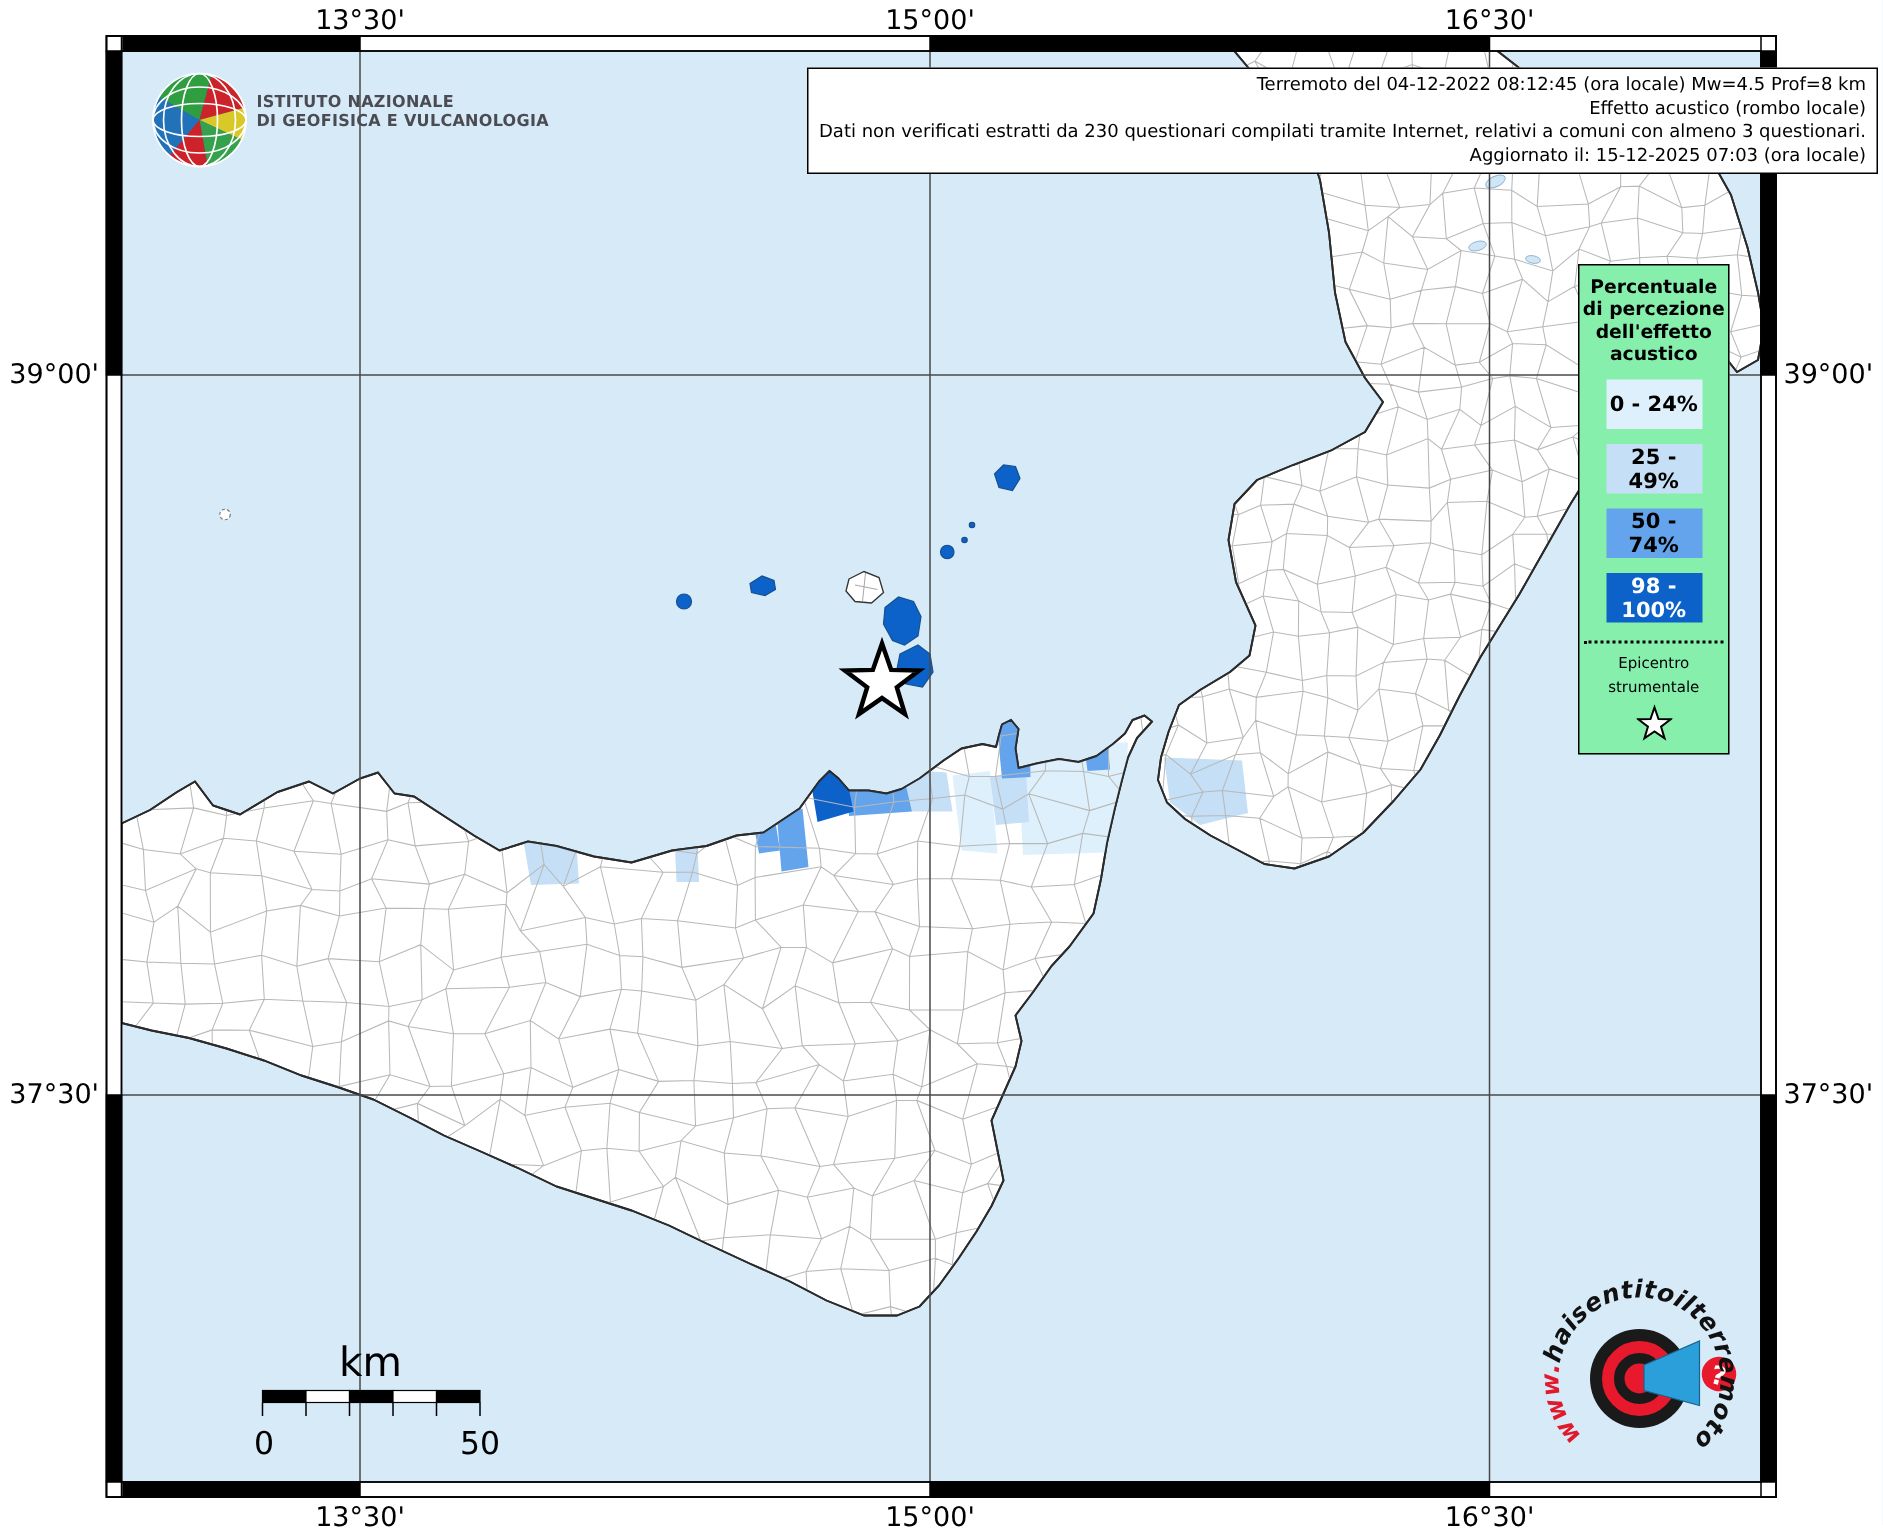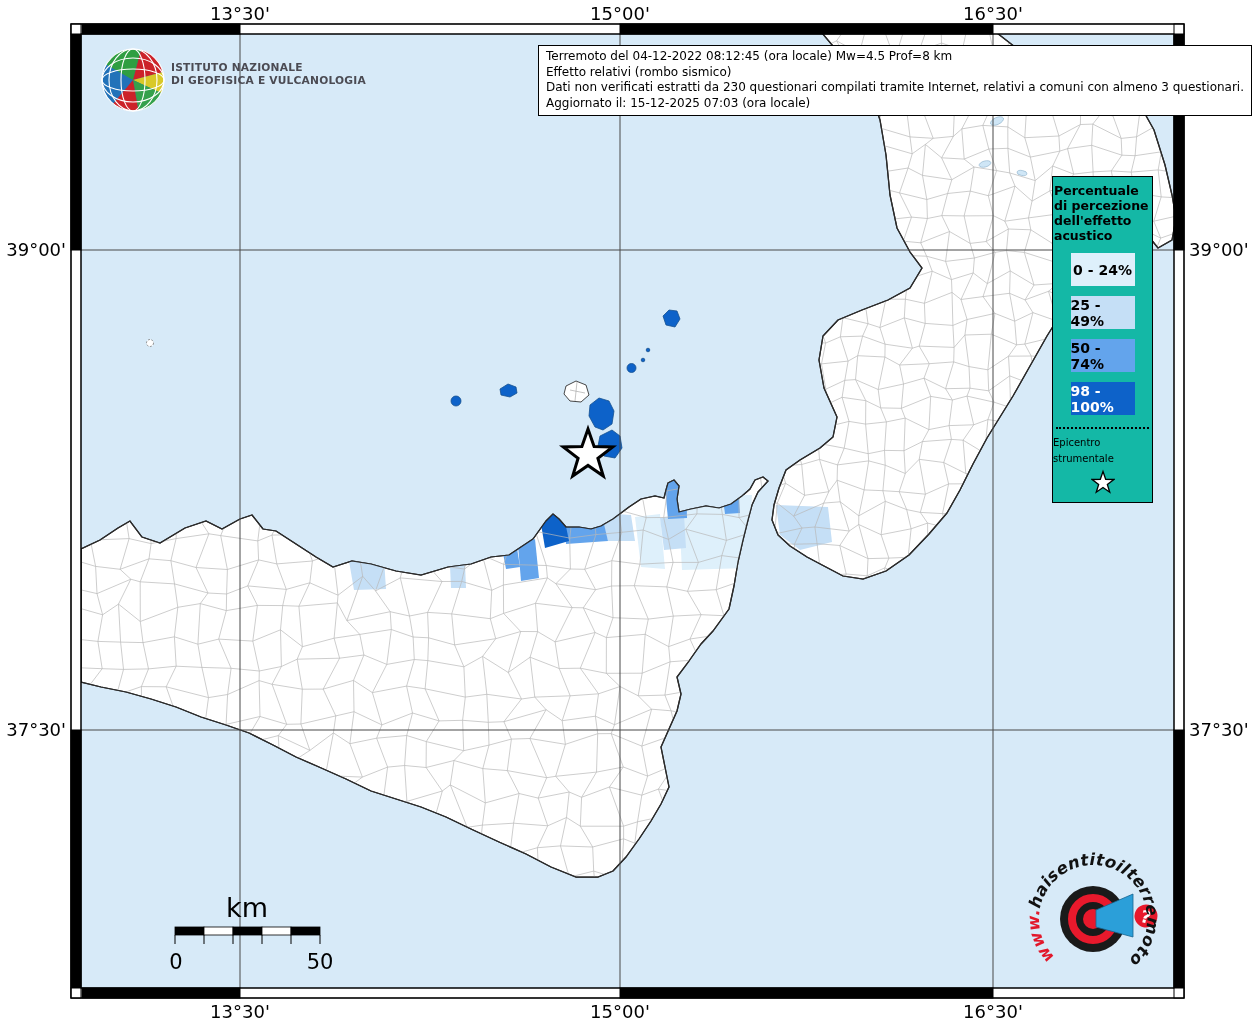--- a/index.html
+++ b/index.html
@@ -11,25 +11,25 @@
   .mesh{fill:none;stroke:#b8b8b8;stroke-width:0.7;}
   .c1{fill:#def0fb;}.c2{fill:#c5dff6;}.c3{fill:#63a4ec;}.c4{fill:#0d62c9;}
   .isl{fill:#0d62c9;stroke:#15508f;stroke-width:0.8;}
   .grid{stroke:#484848;stroke-width:1;}
   .frame-b{fill:#000;stroke:#000;stroke-width:1;}
   .frame-w{fill:#fff;stroke:#000;stroke-width:1;}
   .coord{position:absolute;font-size:18px;white-space:nowrap;text-align:right;}
   .coord.center{transform:translateX(-50%);}
   .coord.right-align{width:66px;text-align:right;}
   .infobox{position:absolute;left:538px;top:45px;background:#fff;border:1px solid #000;
-           padding:3px 7px 4px 7px;font-size:12px;line-height:15.5px;white-space:nowrap;}
+           padding:3px 7px 4px 7px;font-size:12px;line-height:15.5px;white-space:nowrap;text-align:right;}
   .header{position:absolute;left:171px;top:61px;font-size:11px;font-weight:bold;
           color:#4b4b53;line-height:13px;letter-spacing:.2px;transform:scaleX(.97);transform-origin:left top;}
   .legend{position:absolute;left:1052px;top:176px;width:101px;height:327px;box-sizing:border-box;
-          background:#14b8a6;border:1.5px solid #000;}
+          background:#86efac;border:1.5px solid #000;text-align:center;}
   .legend-title{font-size:12.5px;font-weight:bold;line-height:15px;margin:6px 1px 2px 1px;}
   .swatch{width:64px;height:33px;margin:10px auto 0 auto;display:flex;align-items:center;
           justify-content:center;font-size:14px;font-weight:bold;}
   .sw3{color:#fff;}
   .legend-divider{border-top:2px dotted #000;margin:12px 3px 6px 3px;}
   .legend-epi{font-size:10px;font-weight:normal;line-height:16px;}
   .legend-star{display:block;margin:2px auto 0 auto;}
   .globe{position:absolute;left:98px;top:45px;}
   .wm{font-size:16.5px;font-weight:bold;font-style:italic;letter-spacing:.3px;}
 </style>
@@ -174,21 +174,21 @@
   </g>
 </svg>
 
 <div class="header">
   <div>ISTITUTO NAZIONALE</div>
   <div>DI GEOFISICA E VULCANOLOGIA</div>
 </div>
 
 <div class="infobox">
   <div>Terremoto del 04-12-2022 08:12:45 (ora locale) Mw=4.5 Prof=8 km</div>
-  <div>Effetto relativi (rombo sismico)</div>
+  <div>Effetto acustico (rombo locale)</div>
   <div>Dati non verificati estratti da 230 questionari compilati tramite Internet, relativi a comuni con almeno 3 questionari.</div>
   <div>Aggiornato il: 15-12-2025 07:03 (ora locale)</div>
 </div>
 
 <div class="legend">
   <div class="legend-title">Percentuale di percezione dell'effetto acustico</div>
   <div class="swatch sw0" style="background: rgb(222, 240, 251);">0 - 24%</div>
   <div class="swatch sw1" style="background: rgb(197, 223, 246);">25 - 49%</div>
   <div class="swatch sw2" style="background: rgb(99, 164, 236);">50 - 74%</div>
   <div class="swatch sw3" style="background: rgb(13, 98, 201);">98 - 100%</div>

